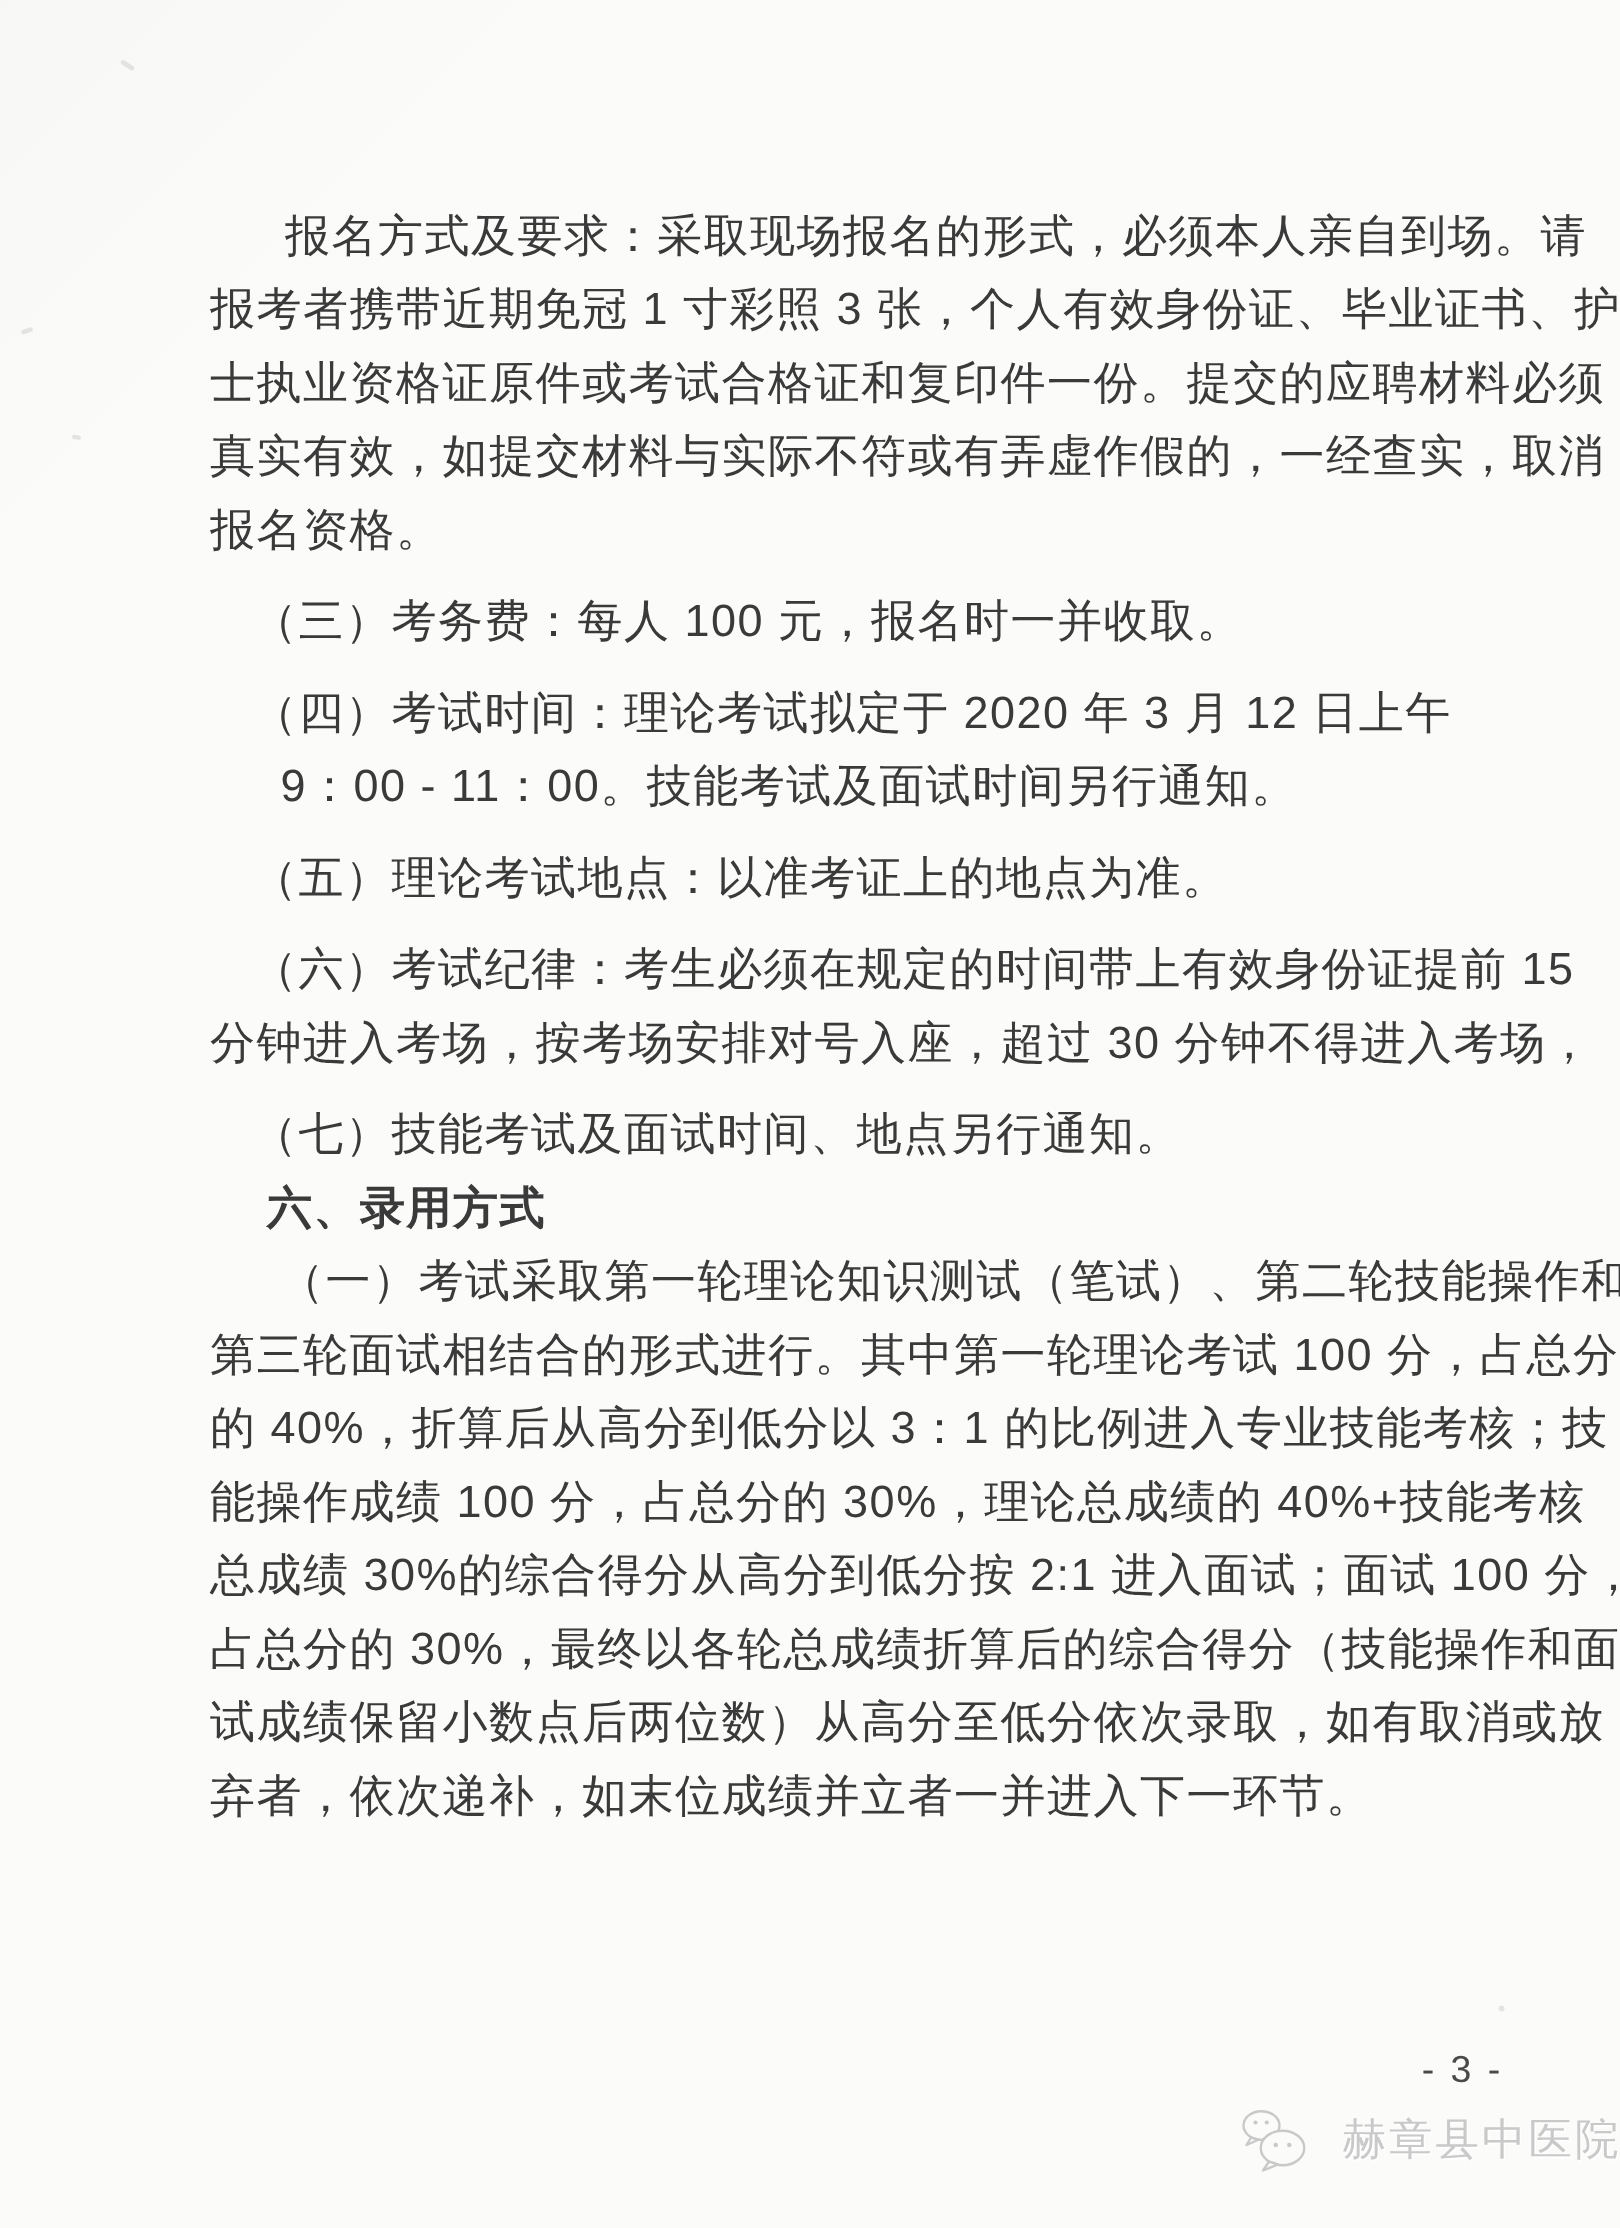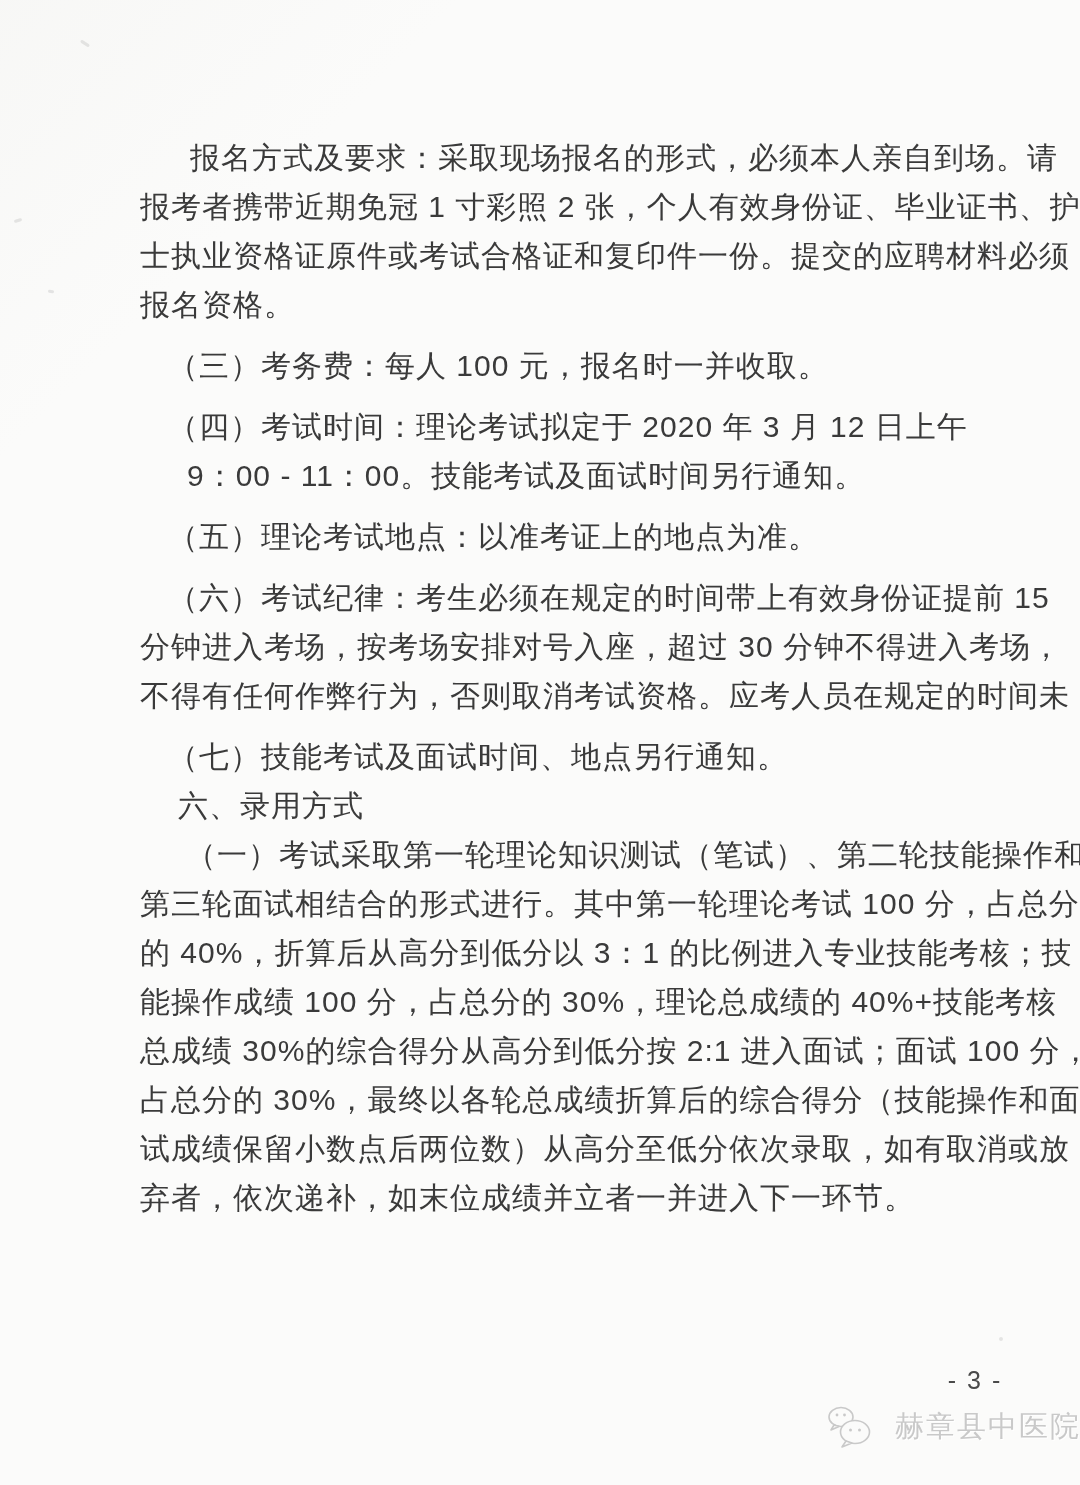--- a/index.html
+++ b/index.html
@@ -32,21 +32,21 @@
     width: 832px;
     color: #3a3a3a;
     font-size: 30px;
     letter-spacing: 1px;
   }
   .line {
     height: 49px;
     line-height: 49px;
     white-space: nowrap;
   }
-  .line.bold { font-weight: normal; }
+  .line.bold { font-weight: bold; }
   .indent-para { padding-left: 50px; }  
   .indent-item { padding-left: 28px; margin-top: 12px; }  
   .indent-head { padding-left: 38px; }  
   .indent-sub  { padding-left: 46px; }  
   .indent-time { padding-left: 47px; }  
   .indent-cont { padding-left: 0; }     
 
   
   #page-number {
     position: absolute;
@@ -92,30 +92,30 @@
 
 <div class="page">
 
   <div class="speck speck-a"></div>
   <div class="speck speck-b"></div>
   <div class="speck speck-c"></div>
   <div class="speck speck-d"></div>
 
   <div id="text-block">
       <div class="line indent-para">报名方式及要求：采取现场报名的形式，必须本人亲自到场。请</div>
-      <div class="line indent-cont">报考者携带近期免冠 1 寸彩照 2 张，个人有效身份证、毕业证书、护</div>
+      <div class="line indent-cont">报考者携带近期免冠 1 寸彩照 3 张，个人有效身份证、毕业证书、护</div>
       <div class="line indent-cont">士执业资格证原件或考试合格证和复印件一份。提交的应聘材料必须</div>
+      <div class="line indent-cont">真实有效，如提交材料与实际不符或有弄虚作假的，一经查实，取消</div>
       <div class="line indent-cont">报名资格。</div>
       <div class="line indent-item">（三）考务费：每人 100 元，报名时一并收取。</div>
       <div class="line indent-item">（四）考试时间：理论考试拟定于 2020 年 3 月 12 日上午</div>
       <div class="line indent-time">9：00 - 11：00。技能考试及面试时间另行通知。</div>
       <div class="line indent-item">（五）理论考试地点：以准考证上的地点为准。</div>
       <div class="line indent-item">（六）考试纪律：考生必须在规定的时间带上有效身份证提前 15</div>
       <div class="line indent-cont">分钟进入考场，按考场安排对号入座，超过 30 分钟不得进入考场，</div>
-      <div class="line indent-cont">不得有任何作弊行为，否则取消考试资格。应考人员在规定的时间未</div>
       <div class="line indent-item">（七）技能考试及面试时间、地点另行通知。</div>
       <div class="line indent-head bold">六、录用方式</div>
       <div class="line indent-sub">（一）考试采取第一轮理论知识测试（笔试）、第二轮技能操作和</div>
       <div class="line indent-cont">第三轮面试相结合的形式进行。其中第一轮理论考试 100 分，占总分</div>
       <div class="line indent-cont">的 40%，折算后从高分到低分以 3：1 的比例进入专业技能考核；技</div>
       <div class="line indent-cont">能操作成绩 100 分，占总分的 30%，理论总成绩的 40%+技能考核</div>
       <div class="line indent-cont">总成绩 30%的综合得分从高分到低分按 2:1 进入面试；面试 100 分，</div>
       <div class="line indent-cont">占总分的 30%，最终以各轮总成绩折算后的综合得分（技能操作和面</div>
       <div class="line indent-cont">试成绩保留小数点后两位数）从高分至低分依次录取，如有取消或放</div>
       <div class="line indent-cont">弃者，依次递补，如末位成绩并立者一并进入下一环节。</div>

